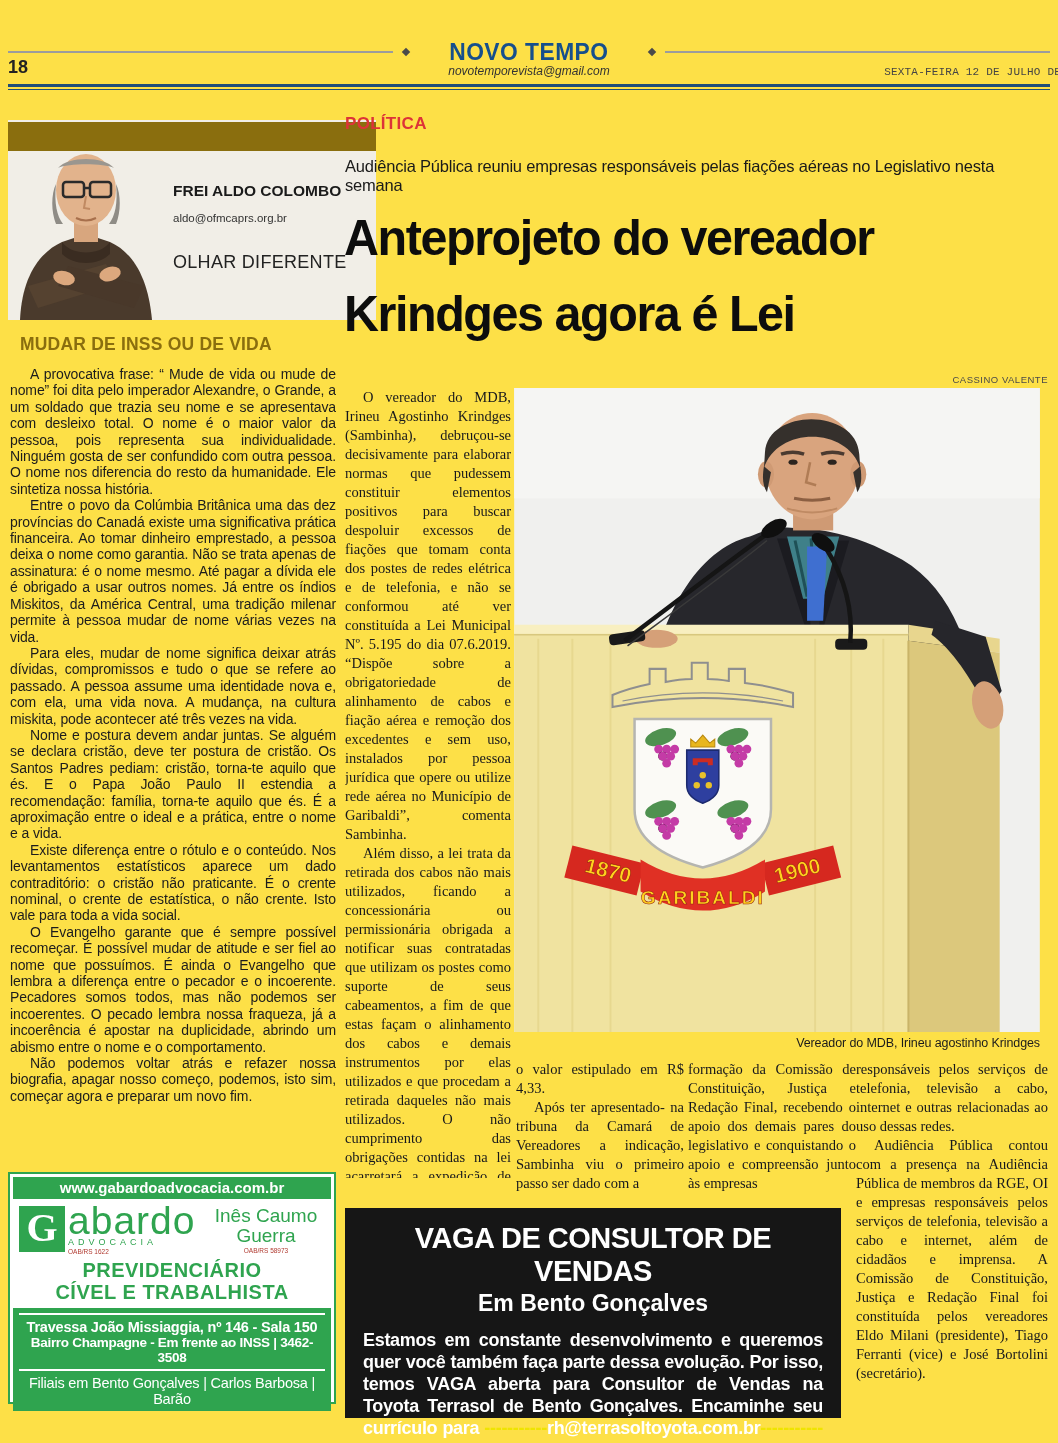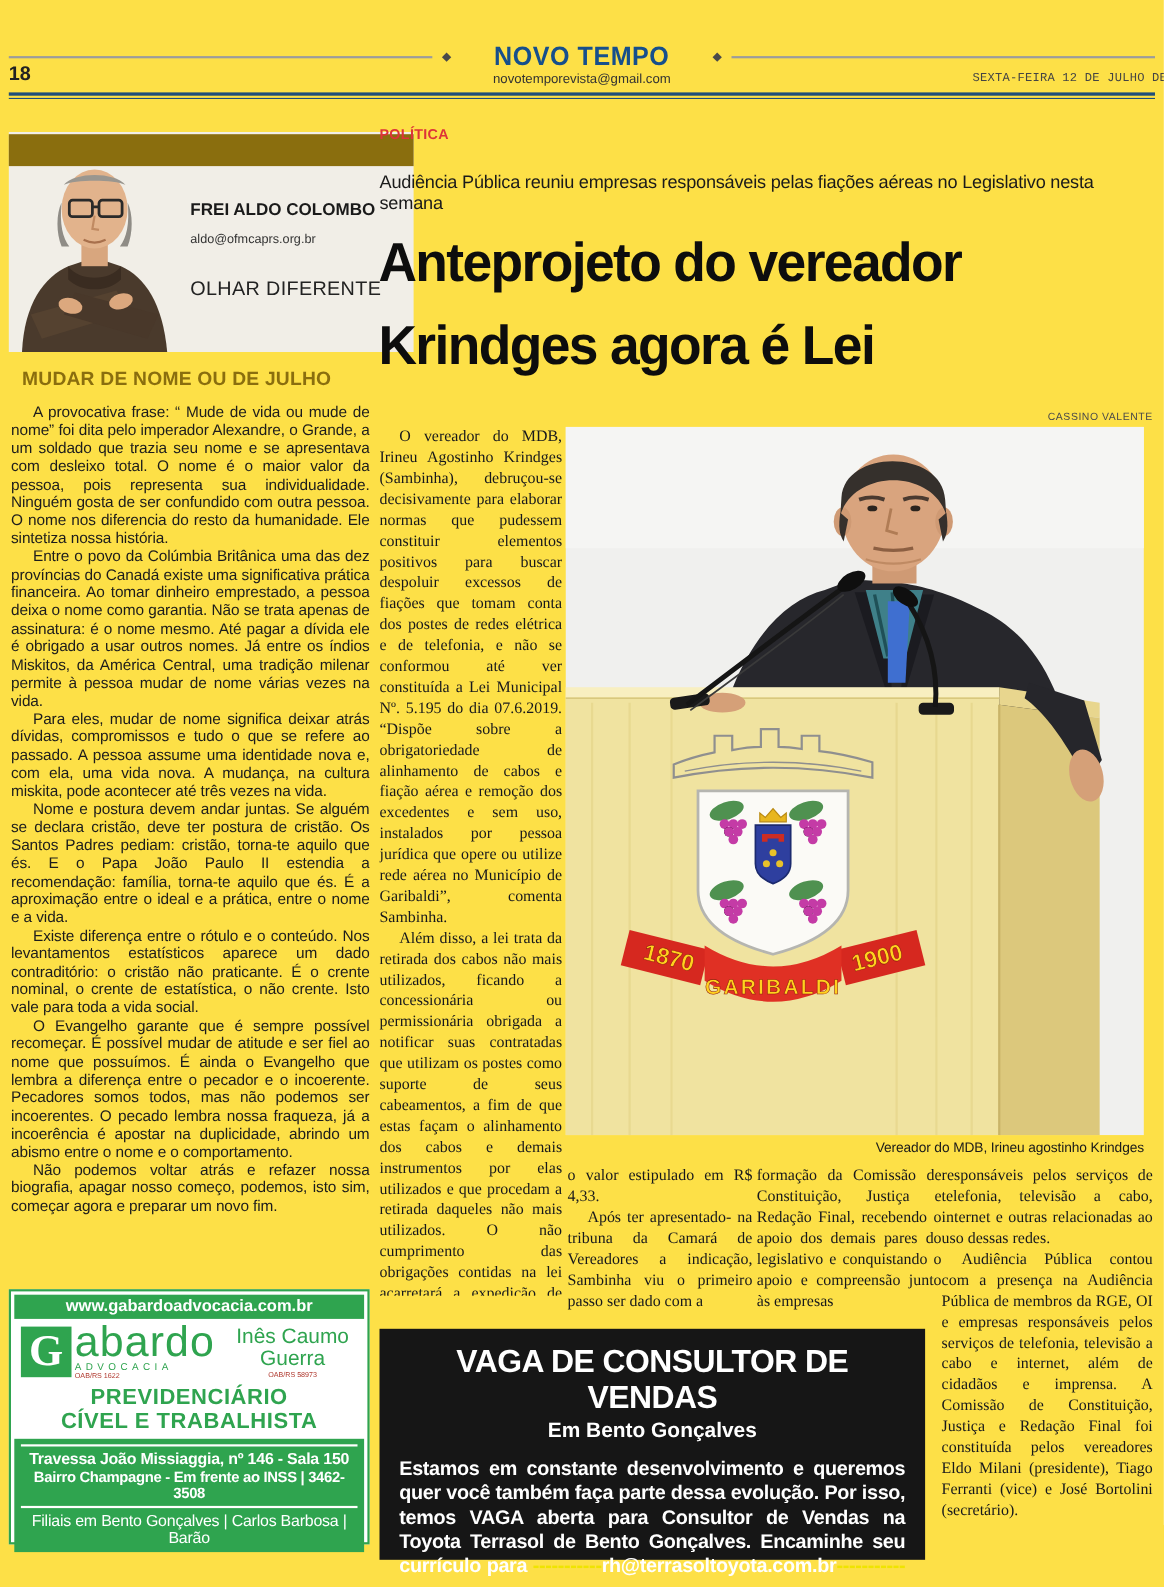--- a/index.html
+++ b/index.html
@@ -7,39 +7,39 @@
         font-family:"Liberation Sans",sans-serif;color:#111;padding-left:47px;}
   .abs{position:absolute;}
 
   
   .masthead-row{left:8px;top:38px;width:1042px;display:flex;align-items:center;}
   .mast-rule{flex:1;height:2px;background:#9c9c9c;}
   .mast-diamond{width:6px;height:6px;background:#4a4a4a;transform:rotate(45deg);margin:0 10px;}
   .masthead{color:#164f8c;font-weight:bold;font-size:24px;letter-spacing:.5px;margin:0 26px;
             transform:scaleX(.95);}
   .page-number{left:8px;top:57px;font-size:18px;font-weight:bold;color:#222;}
-  .hdr-email{left:0;top:64px;width:1058px;text-align:center;font-size:12px;color:#333;}
+  .hdr-email{left:0;top:64px;width:1058px;text-align:center;font-size:12px;font-style:italic;color:#333;}
   .hdr-date{right:10px;top:66px;font-size:11px;color:#444;letter-spacing:.2px;font-family:Liberation Mono, monospace;}
   .hdr-rule-a{left:8px;top:84px;width:1042px;height:3px;background:#1f4e79;}
   .hdr-rule-b{left:8px;top:89px;width:1042px;height:1px;background:#1f4e79;}
 
   
   .col-head{left:8px;top:120px;width:368px;height:200px;background:#f1eee7;}
   .col-head-bar{position:absolute;left:0;top:2px;width:100%;height:29px;background:#8a6e0e;}
   .friar{position:absolute;left:2px;top:6px;width:152px;height:194px;}
   .col-author{position:absolute;left:165px;top:62px;font-size:15.5px;font-weight:bold;color:#1a1a1a;}
   .col-author-mail{position:absolute;left:165px;top:92px;font-size:11.5px;color:#333;}
   .col-colname{position:absolute;left:165px;top:132px;font-size:18px;color:#222;letter-spacing:.3px;}
   .col-title{left:20px;top:334px;font-size:17.5px;font-weight:bold;color:#8a6e0e;letter-spacing:.2px;}
   .col-body{left:10px;top:366px;width:326px;height:784px;overflow:hidden;
             font-size:14px;line-height:16.4px;text-align:justify;color:#1c1c1c;letter-spacing:-.1px;}
   .col-body p{margin:0;text-indent:20px;}
 
   
-  .section-label{left:345px;top:114px;font-size:13px;font-weight:bold;color:#dd3338;letter-spacing:.3px;}
+  .section-label{left:345px;top:114px;font-size:17px;font-weight:bold;color:#dd3338;letter-spacing:.3px;}
   .deck{left:345px;top:157px;width:705px;font-size:16.5px;color:#1a1a1a;letter-spacing:-.2px;}
   .headline{left:344px;top:200px;width:710px;font-size:50px;line-height:76px;font-weight:bold;
             color:#0d0d0d;letter-spacing:-1.5px;transform:scaleX(.97);transform-origin:0 0;}
   .photo-credit{left:345px;top:374px;width:703px;text-align:right;font-size:9.5px;color:#4a4a4a;
                 letter-spacing:.5px;}
   .serifcol{font-family:"Liberation Serif",serif;font-size:14.5px;line-height:19px;text-align:justify;
             color:#17181c;overflow:hidden;}
   .serifcol p{margin:0;text-indent:18px;}
   .a-col1{left:345px;top:388px;width:166px;height:790px;}
   .a-col2{left:516px;top:1060px;width:168px;height:142px;}
@@ -68,21 +68,21 @@
   .gab-band{background:#2fa44f;color:#fff;text-align:center;margin-top:5px;padding:3px 4px 4px 4px;}
   .gab-hr{height:2px;background:#fff;margin:2px 2px;}
   .gab-addr1{font-size:14.5px;font-weight:bold;letter-spacing:-.2px;padding-top:2px;}
   .gab-addr2{font-size:13.5px;font-weight:bold;letter-spacing:-.3px;padding-bottom:2px;}
   .gab-branches{font-size:14.5px;padding-top:2px;letter-spacing:-.2px;}
 
   
   .toyota{left:345px;top:1208px;width:496px;height:210px;background:#161616;color:#fff;
           box-sizing:border-box;padding:14px 18px;}
   .toy-title{font-size:29px;font-weight:bold;text-align:center;letter-spacing:-.5px;}
-  .toy-sub{font-size:19px;font-weight:bold;text-align:center;margin-top:2px;}
+  .toy-sub{font-size:23px;font-weight:bold;text-align:center;margin-top:2px;}
   .toy-body{font-size:18px;font-weight:bold;text-align:justify;line-height:22px;margin-top:12px;
             letter-spacing:-.3px;}
   .dash{color:#efe400;}
 </style>
 </head>
 <body>
 
 <div class="page">
 
   <div class="abs masthead-row">
@@ -115,21 +115,21 @@
       <path d="M66,92 Q76,97 86,92" fill="none" stroke="#a8704c" stroke-width="2"></path>
       <path d="M18,160 L96,138 L106,158 L28,182 Z" fill="#554230"></path>
       <path d="M134,160 L58,140 L48,160 L124,182 Z" fill="#49382a"></path>
       <ellipse cx="100" cy="148" rx="11" ry="7" fill="#dca87e" transform="rotate(-16 100 148)"></ellipse>
       <ellipse cx="54" cy="152" rx="11" ry="7" fill="#dca87e" transform="rotate(14 54 152)"></ellipse>
     </svg>
     <div class="col-author">FREI ALDO COLOMBO</div>
     <div class="col-author-mail">aldo@ofmcaprs.org.br</div>
     <div class="col-colname">OLHAR DIFERENTE</div>
   </div>
-  <div class="abs col-title">MUDAR DE NOME OU DE JULHO</div>
+  <div class="abs col-title">MUDAR DE INSS OU DE VIDA</div>
   <div class="abs col-body">
     <p>A provocativa frase: “ Mude de  vida ou mude de nome” foi dita pelo imperador Alexandre, o Grande, a um soldado que trazia seu nome e se apresentava com desleixo total. O nome é o maior valor da pessoa, pois representa sua individualidade. Ninguém gosta de ser confundido com outra pessoa. O nome nos diferencia do resto da humanidade. Ele sintetiza nossa história.</p>
     <p>Entre o povo da Colúmbia Britânica  uma das dez  províncias do Canadá existe uma significativa prática financeira. Ao tomar  dinheiro emprestado, a pessoa deixa o nome como garantia. Não se trata apenas de assinatura: é o nome mesmo. Até pagar a dívida ele é obrigado a usar outros nomes. Já entre os índios Miskitos, da América Central, uma tradição milenar permite à pessoa mudar de nome várias vezes na vida.</p>
     <p>Para eles, mudar de nome significa  deixar atrás dívidas, compromissos e tudo o que se refere ao passado. A pessoa assume uma identidade nova e, com ela, uma vida nova. A mudança, na cultura miskita, pode acontecer até três vezes na vida.</p>
     <p>Nome e postura devem andar juntas. Se alguém se  declara cristão, deve ter postura de cristão. Os  Santos Padres  pediam: cristão, torna-te aquilo que és. E o Papa João Paulo II  estendia a recomendação: família, torna-te aquilo que és. É a aproximação entre o ideal e a prática, entre o nome e a vida.</p>
     <p>Existe diferença entre o rótulo e o conteúdo. Nos levantamentos estatísticos aparece um dado contraditório: o  cristão não praticante. É o crente nominal, o crente de estatística, o não crente. Isto vale para toda a vida social.</p>
     <p>O Evangelho garante que é sempre possível recomeçar. É possível mudar de atitude e ser fiel ao nome que possuímos. É ainda o Evangelho que lembra a diferença entre o pecador e o incoerente. Pecadores somos todos, mas não podemos ser incoerentes. O pecado lembra nossa fraqueza, já a incoerência é apostar na duplicidade, abrindo um abismo entre o nome  e o comportamento.</p>
     <p>Não podemos  voltar atrás e refazer nossa biografia, apagar nosso começo, podemos, isto sim, começar agora e preparar um novo fim.</p>
   </div>
 

